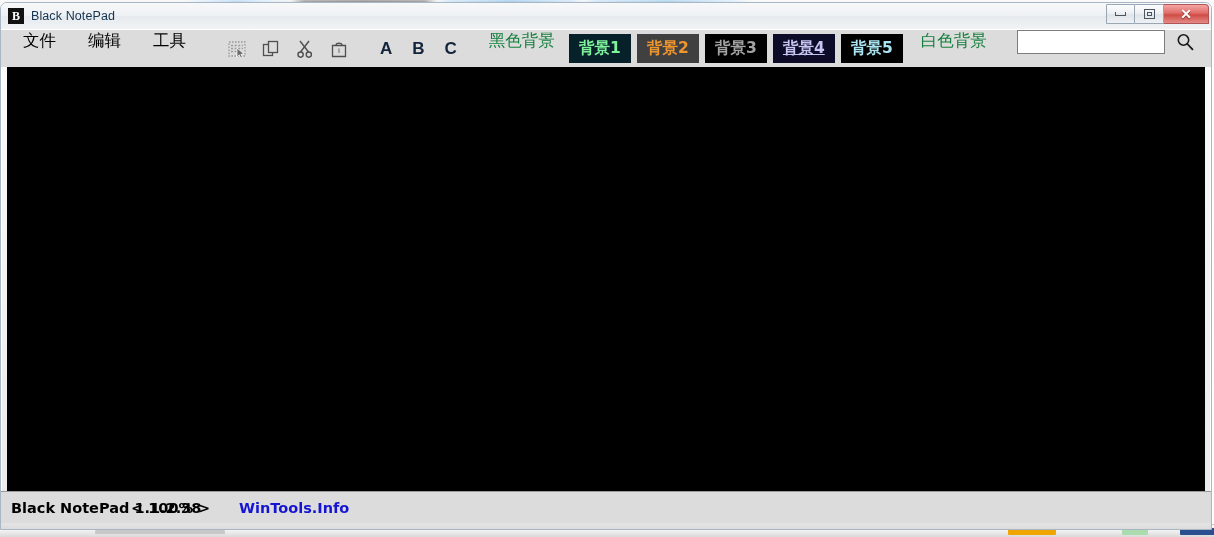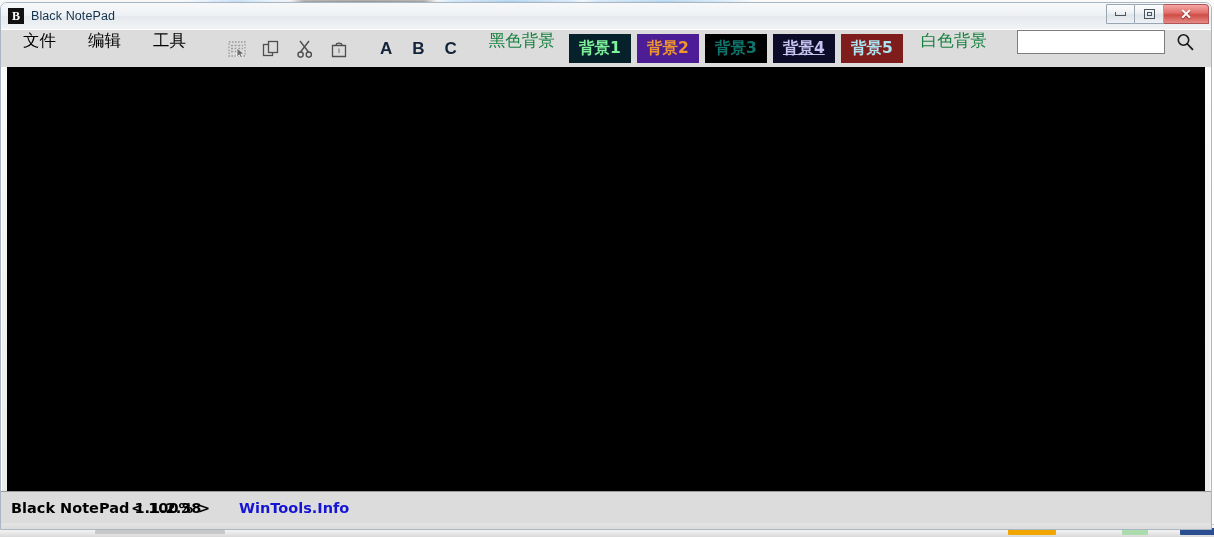--- a/index.html
+++ b/index.html
@@ -323,24 +323,24 @@
     <div class="abc-group">
       <span class="abc">A</span>
       <span class="abc">B</span>
       <span class="abc">C</span>
     </div>
 
     <div class="bg-label" id="bg-black-label">黑色背景</div>
 
     <div class="bg-swatch-row">
       <div class="bg-btn" style="background: rgb(7, 33, 43); color: rgb(126, 243, 155);">背景1</div>
-      <div class="bg-btn" style="background: #4c1d95; color: rgb(240, 150, 46);">背景2</div>
-      <div class="bg-btn" style="background: rgb(0, 0, 0); color: #0f766e;">背景3</div>
+      <div class="bg-btn" style="background: #404040; color: rgb(240, 150, 46);">背景2</div>
+      <div class="bg-btn" style="background: rgb(0, 0, 0); color: #a3a3a3;">背景3</div>
       <div class="bg-btn" style="background: rgb(12, 12, 40); color: rgb(200, 196, 242); text-decoration: underline;">背景4</div>
-      <div class="bg-btn" style="background: #7f1d1d; color: rgb(169, 229, 242);">背景5</div>
+      <div class="bg-btn" style="background: #000000; color: rgb(169, 229, 242);">背景5</div>
     </div>
 
     <div class="bg-label" id="bg-white-label">白色背景</div>
 
     <div id="search-wrap">
       <input id="search-input" type="text" placeholder="" style="">
       <span>
         <svg id="search-icon" viewBox="0 0 20 20">
           <circle cx="8.5" cy="8" r="5.2" fill="none" stroke="#1a1a1a" stroke-width="1.6"></circle>
           <line x1="12.4" y1="12" x2="17.5" y2="17.4" stroke="#1a1a1a" stroke-width="1.8" stroke-linecap="round"></line>

